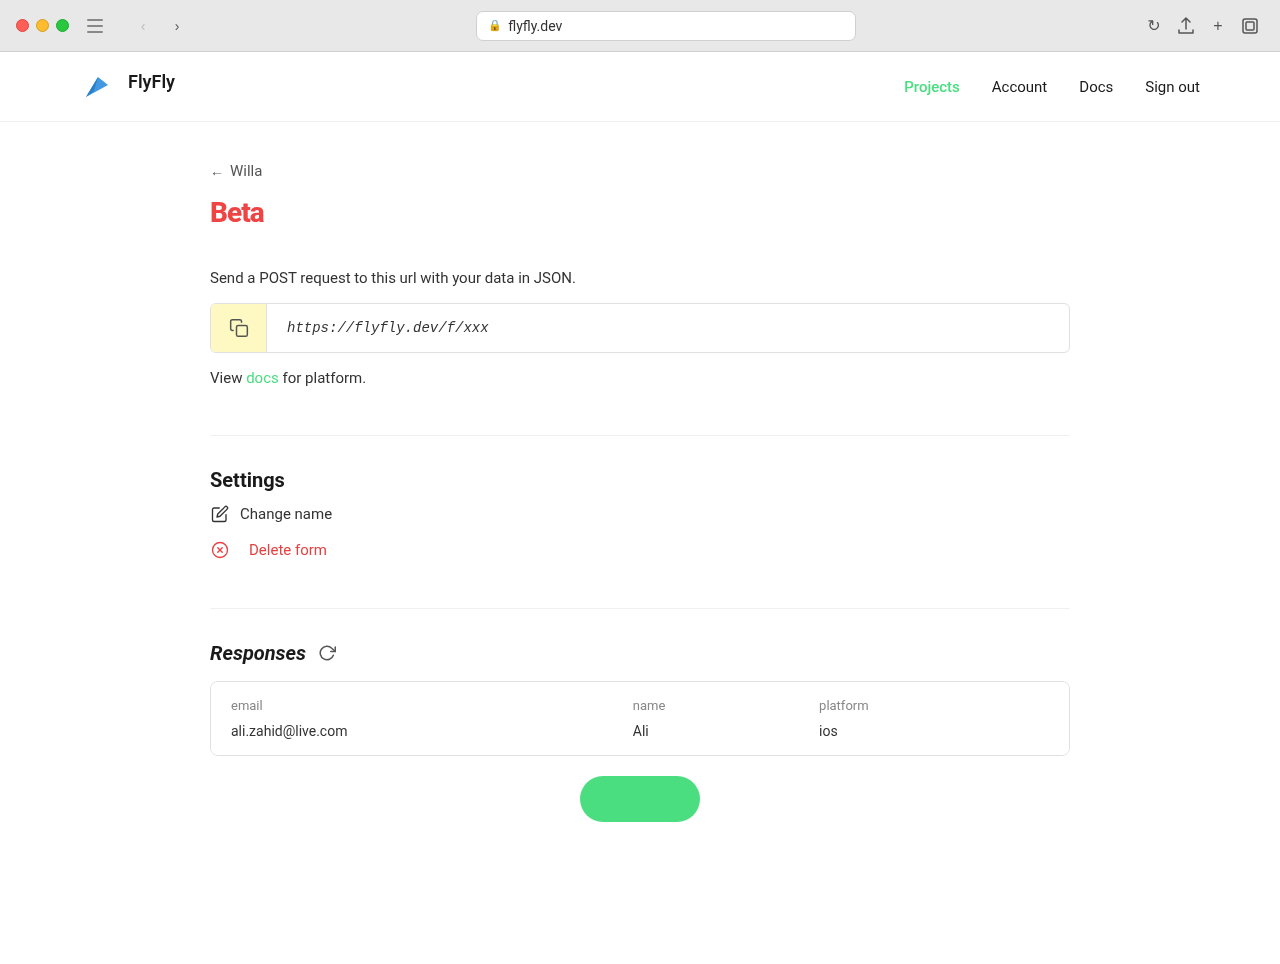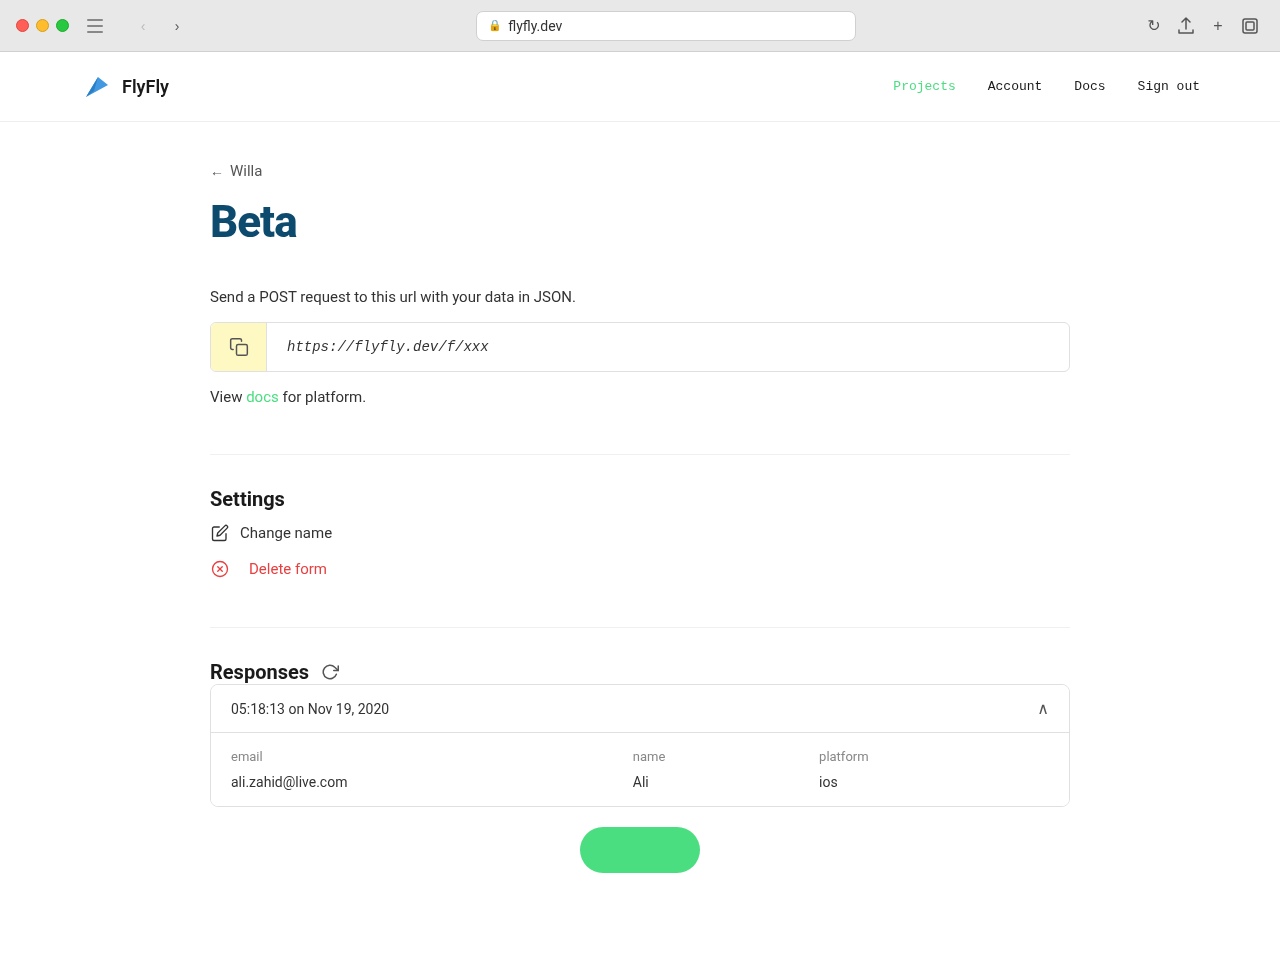--- a/index.html
+++ b/index.html
@@ -135,22 +135,22 @@
       display: flex;
       align-items: center;
       padding: 0 80px;
       height: 70px;
       border-bottom: 1px solid #eee;
       background: white;
     }
 
     .logo-area {
       display: flex;
-      align-items: center;
-      gap: 10px;
+      align-items: flex-start;
+      gap: 16px;
       flex: 1;
     }
 
     .logo-icon {
       width: 32px;
       height: 32px;
     }
 
     .logo-text {
       font-size: 18px;
@@ -158,25 +158,24 @@
       color: #1a1a1a;
     }
 
     .nav-links {
       display: flex;
       align-items: center;
       gap: 32px;
     }
 
     .nav-link {
-      font-size: 13px;
+      font-size: 15px;
       color: #1a1a1a;
       text-decoration: none;
       cursor: pointer;
-      font-family: Liberation Mono, monospace;
     }
 
     .nav-link.active {
       color: #4ade80;
       font-weight: 500;
     }
 
     
     .main-content {
       max-width: 980px;
@@ -192,23 +191,23 @@
       color: #555;
       font-size: 15px;
       cursor: pointer;
     }
 
     .breadcrumb-arrow {
       font-size: 14px;
     }
 
     .page-title {
-      font-size: 44px;
+      font-size: 28px;
       font-weight: 800;
-      color: #0c4a6e;
+      color: #ef4444;
       margin-bottom: 40px;
       letter-spacing: -1px;
     }
 
     
     .section {
       margin-bottom: 48px;
     }
 
     .section-title {
@@ -294,20 +293,22 @@
       display: flex;
       align-items: center;
       justify-content: center;
     }
 
     
     .responses-header {
       display: flex;
       align-items: center;
       gap: 12px;
+      margin-bottom: 16px;
+      font-style: italic;
     }
 
     .responses-title {
       font-size: 20px;
       font-weight: 700;
       color: #1a1a1a;
     }
 
     .refresh-btn {
       background: none;
@@ -526,24 +527,20 @@
         <h2 class="responses-title">Responses</h2>
         <button class="refresh-btn">
           <svg width="18" height="18" viewBox="0 0 24 24" fill="none" stroke="#555" stroke-width="2" stroke-linecap="round" stroke-linejoin="round">
             <polyline points="23 4 23 10 17 10"></polyline>
             <path d="M20.49 15a9 9 0 11-2.12-9.36L23 10"></path>
           </svg>
         </button>
       </div>
 
       <div class="response-card">
-        <div class="response-header">
-          <span class="response-timestamp">05:18:13 on Nov 19, 2020</span>
-          <button class="chevron-btn">∧</button>
-        </div>
         <div class="response-body">
           <table class="response-table">
             <thead>
               <tr>
                 <th>email</th>
                 <th>name</th>
                 <th>platform</th>
               </tr>
             </thead>
             <tbody>

